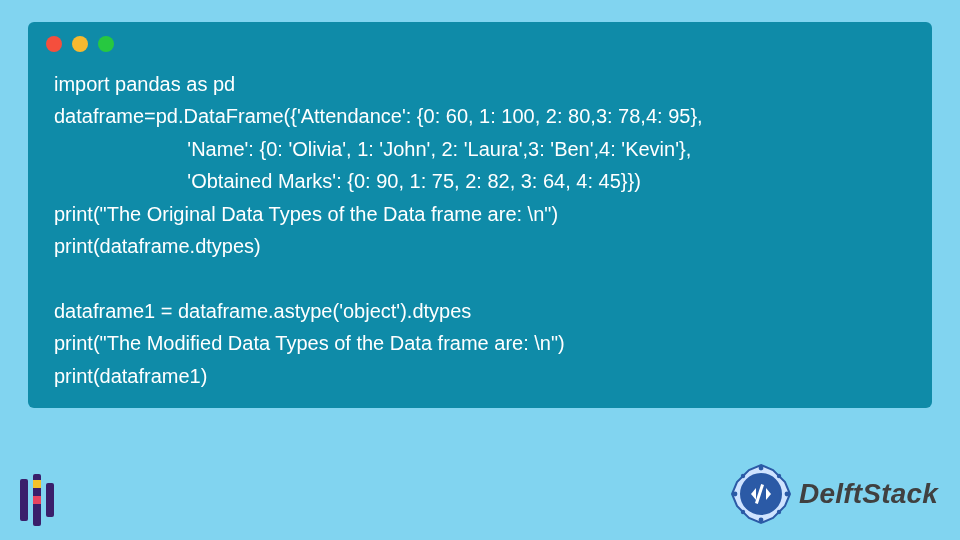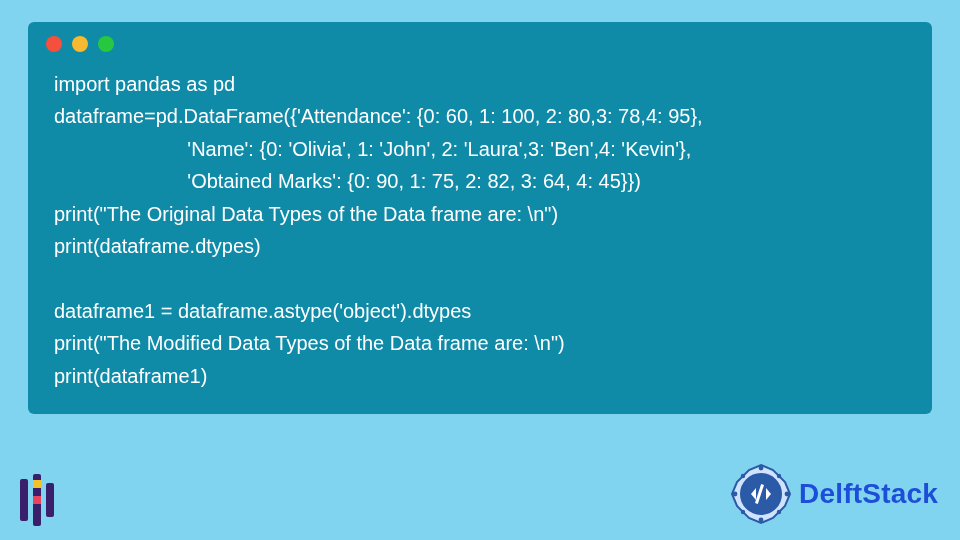--- a/index.html
+++ b/index.html
@@ -11,21 +11,21 @@
     position: relative;
     overflow: hidden;
   }
   .code-window {
     position: absolute;
     left: 28px;
     top: 22px;
     right: 28px;
     background: #0f8ba8;
     border-radius: 6px;
-    padding-bottom: 22px;
+    padding-bottom: 16px;
   }
   .titlebar {
     display: flex;
     align-items: center;
     gap: 10px;
     padding: 14px 18px 10px 18px;
   }
   .dot { width: 16px; height: 16px; border-radius: 50%; }
   .dot.red { background: #f54f3d; }
   .dot.yellow { background: #f7b92f; }
@@ -54,24 +54,25 @@
   .bar3 { height: 34px; background: #3a1f6b; }
   .logo-right {
     position: absolute;
     right: 22px;
     bottom: 14px;
     display: flex;
     align-items: center;
     gap: 6px;
   }
   .ds-text {
-    color: #1d4ed8;
+    color: #404040;
     font-weight: 600;
     font-size: 28px;
     letter-spacing: 0.2px;
+    font-style: italic;
   }
   .ds-icon {
     width: 64px; height: 64px;
     position: relative;
   }
   .ds-icon svg { width: 64px; height: 64px; display:block; }
 </style>
 </head>
 <body>
 

